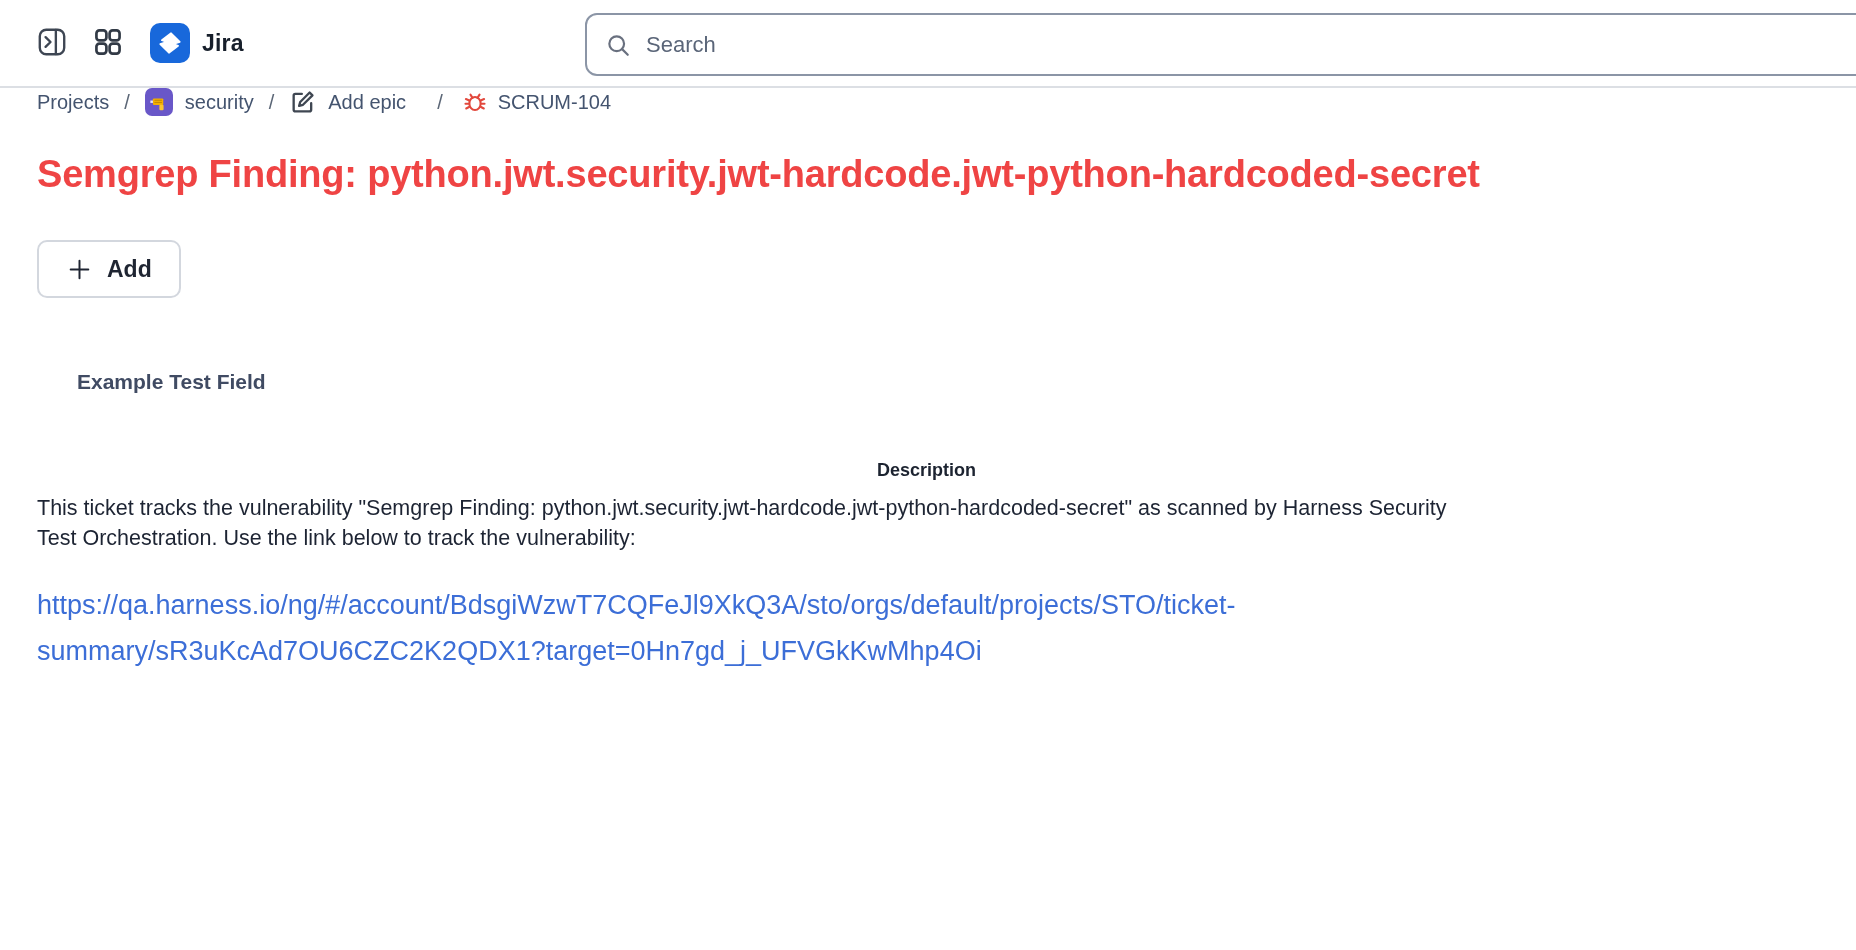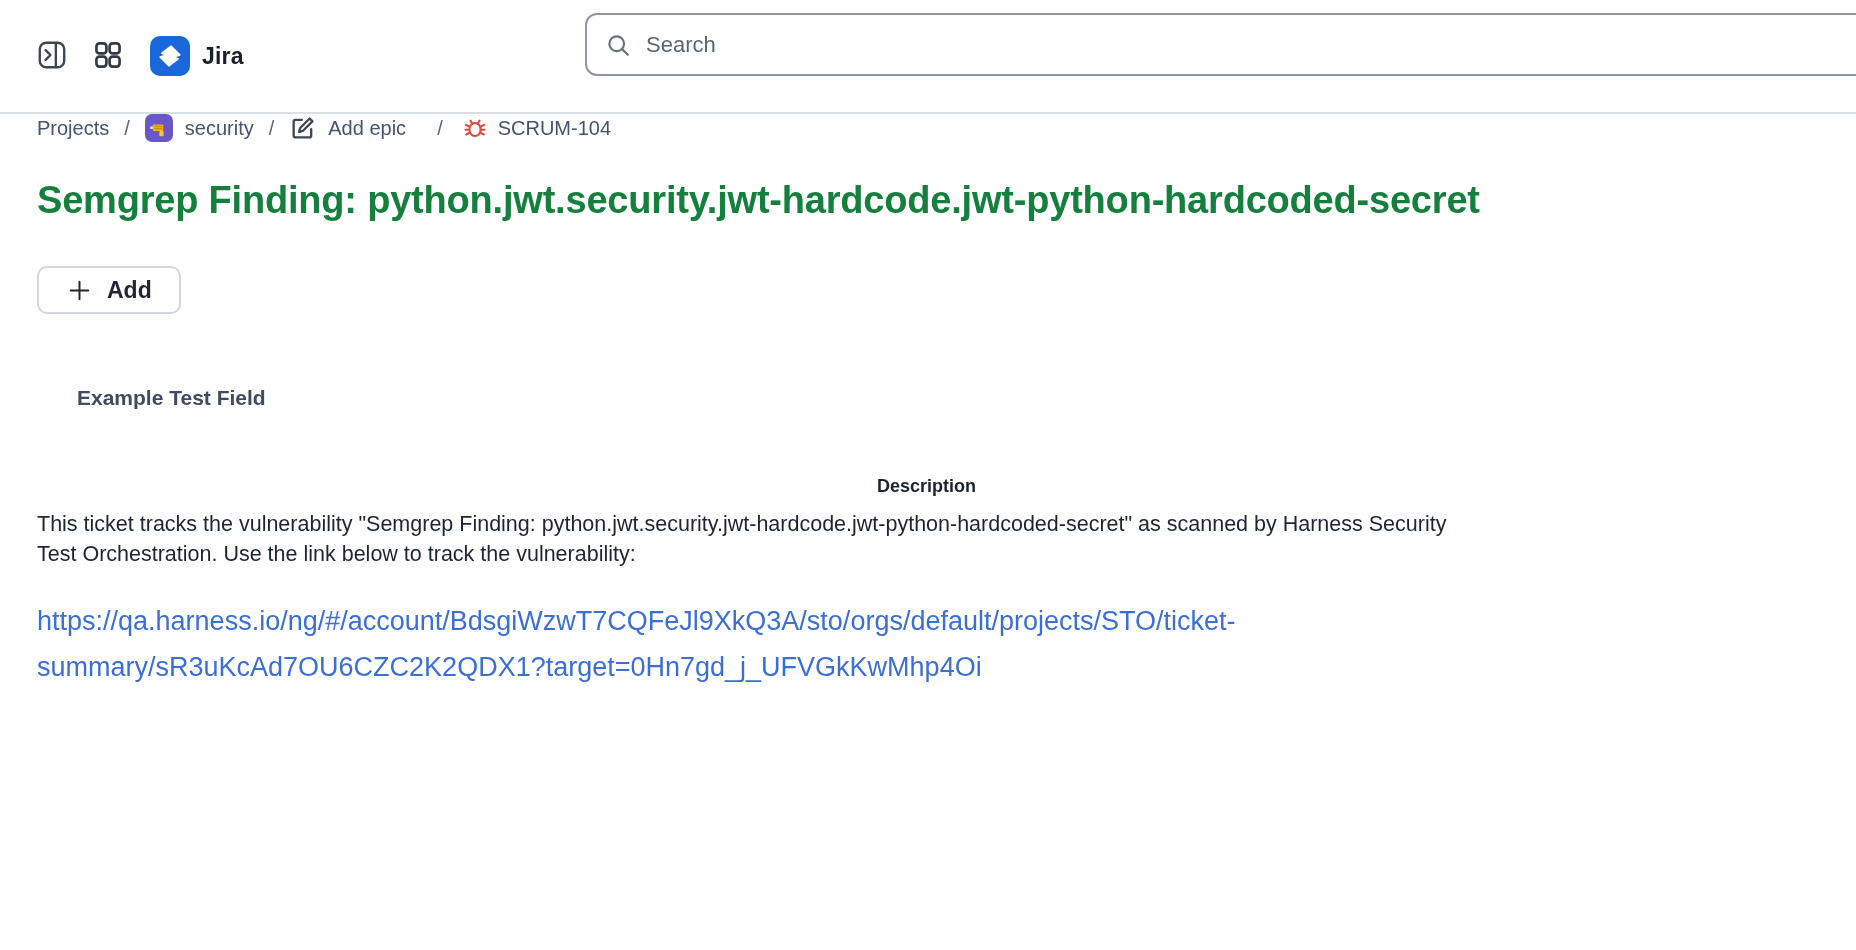--- a/index.html
+++ b/index.html
@@ -3,21 +3,21 @@
 <meta charset="utf-8">
 <style>
   * { margin:0; padding:0; box-sizing:border-box; }
   html,body{
     width:1856px; height:950px; overflow:hidden;
     background:#ffffff; color:#1d2330;
     font-family:"Liberation Sans", sans-serif;
   }
   
   .topnav{
-    position:relative; height:114px; border-bottom:2px solid #dcdfe4;
+    position:relative; height:88px; border-bottom:2px solid #dcdfe4;
     display:flex; align-items:center;
   }
   .nav-left{ display:flex; align-items:center; padding-left:37px; }
   .icon-btn{
     background:none; border:none; cursor:pointer; display:flex;
     align-items:center; justify-content:center; padding:0;
   }
   .toggle-btn{ margin-right:26px; }
   .grid-btn{ margin-right:27px; }
   .jira-logo{
@@ -50,27 +50,27 @@
   .proj-avatar{
     width:28px; height:28px; border-radius:7px; background:#6957c8;
     display:inline-flex; align-items:center; justify-content:center;
     margin-right:12px; cursor:pointer;
   }
   .edit-ic{ margin-right:11px; display:inline-flex; cursor:pointer; }
   .bug-ic{ margin-right:10px; display:inline-flex; cursor:pointer; }
 
   .issue-title{
     margin-top:30px; max-width:1470px;
-    font-size:38px; line-height:56px; font-weight:700; color:#15803d;
+    font-size:38px; line-height:56px; font-weight:700; color:#ef4444;
     letter-spacing:-0.2px;
   }
 
   .add-btn{
     margin-top:38px; display:inline-flex; align-items:center; gap:14px;
-    height:48px; padding:0 27px; background:#fff;
+    height:58px; padding:0 27px; background:#fff;
     border:2px solid #d3d7de; border-radius:10px; cursor:pointer;
     font-family:"Liberation Sans", sans-serif;
     font-size:23px; font-weight:600; color:#1f2532;
   }
 
   .fields{ margin-top:72px; }
   .field-row{ display:grid; grid-template-columns:726px 1fr; margin-bottom:66px;margin-left:40px; }
   .field-label{ font-size:21px; font-weight:700; color:#404b63; }
   .field-value{ font-size:21.5px; font-weight:400; color:#1c2330; transform:translateY(-7px); }
 

